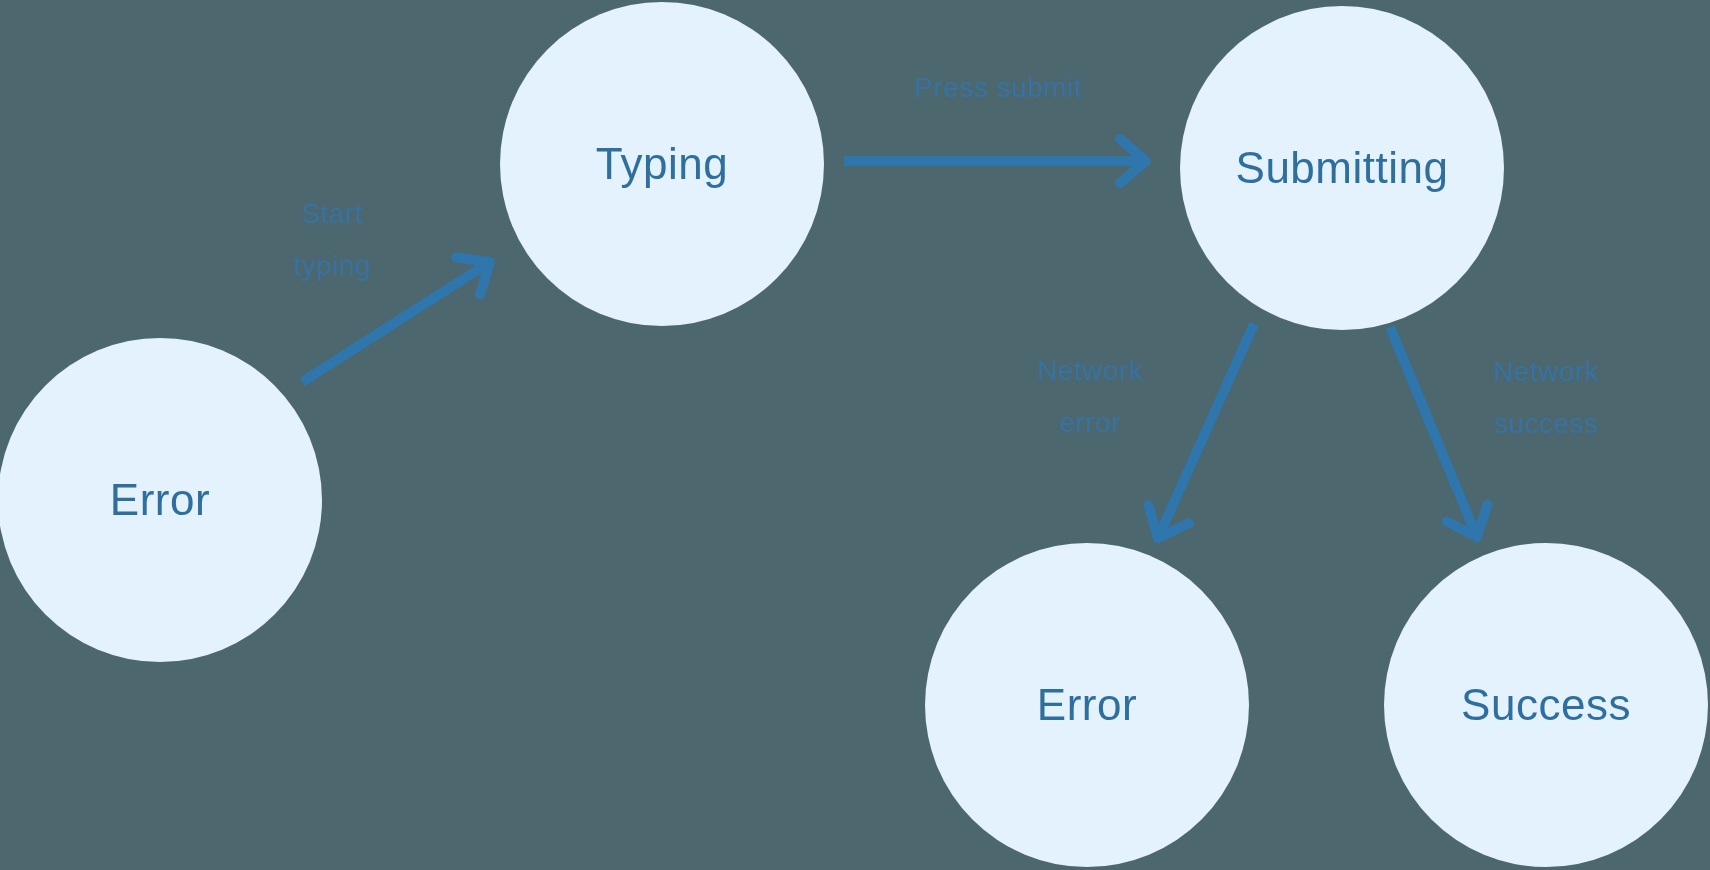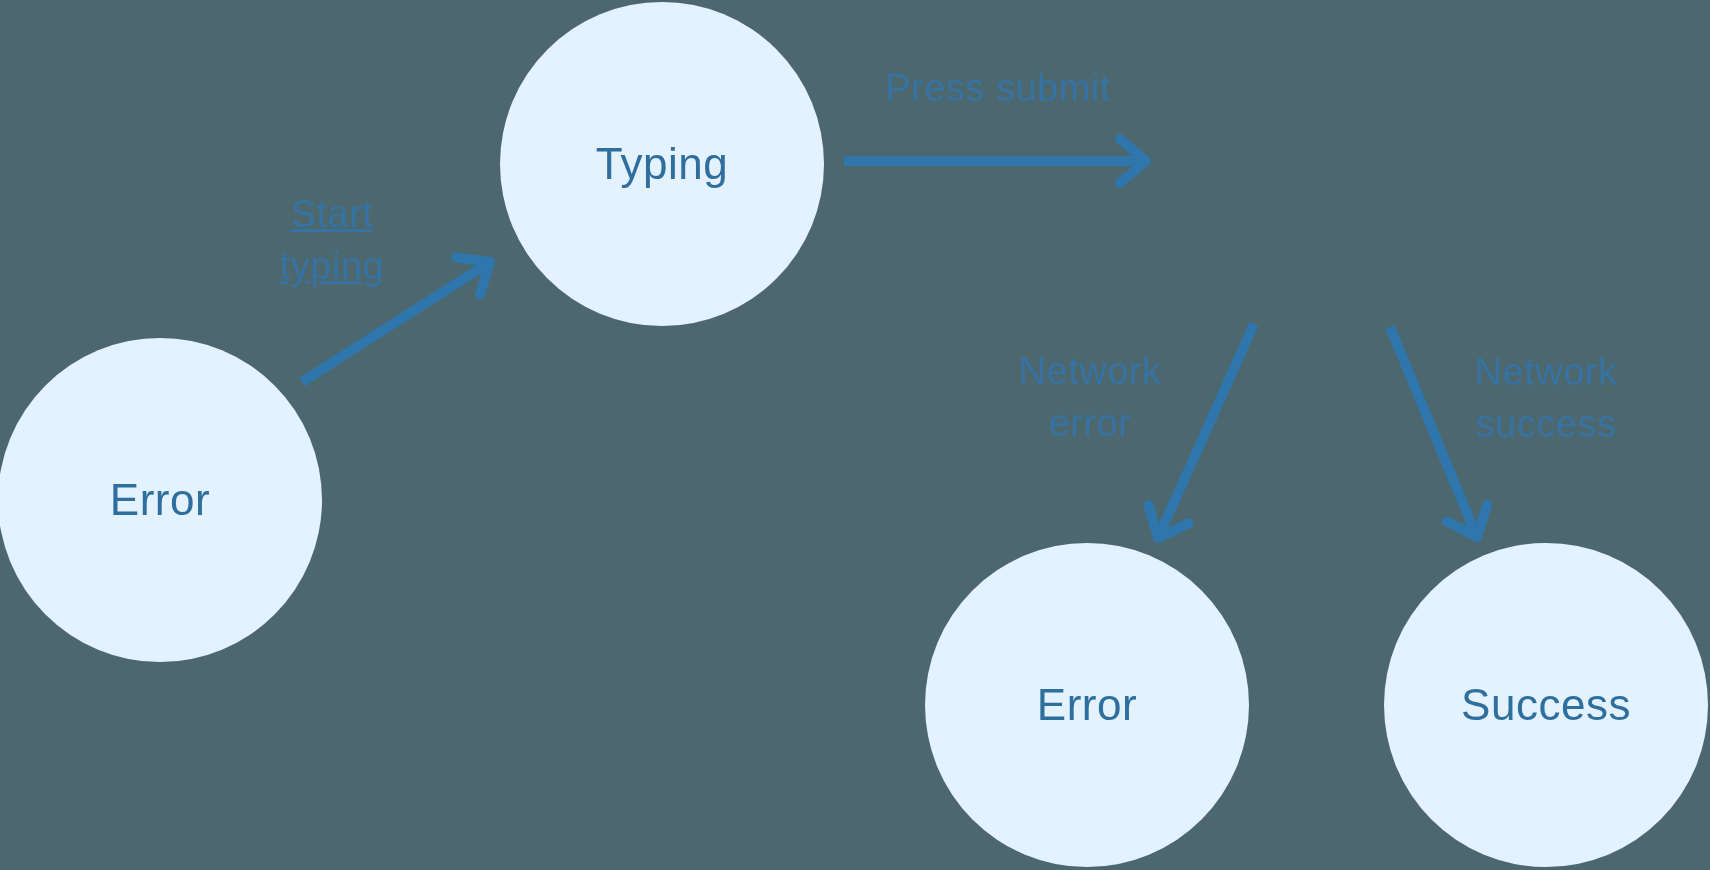--- a/index.html
+++ b/index.html
@@ -43,28 +43,28 @@
   .node-empty      { left: -2px;   top: 338px; }
   .node-typing     { left: 500px;  top: 2px;   }
   .node-submitting { left: 1180px; top: 6px;   }
   .node-error      { left: 925px;  top: 543px; }
   .node-success    { left: 1384px; top: 543px; }
 
   .edge-label {
     position: absolute;
     transform: translate(-50%, -50%);
     color: #3673A3;
-    font-size: 38px;
+    font-size: 28px;
     font-weight: 500;
     line-height: 52px;
     letter-spacing: 0.5px;
     text-align: center;
     white-space: nowrap;
   }
-  .edge-label-start-typing    { left: 332px;  top: 240px; text-decoration: underline; }
+  .edge-label-start-typing    { left: 332px;  top: 240px; }
   .edge-label-press-submit    { left: 998px;  top: 88px;  }
   .edge-label-network-error   { left: 1090px; top: 397px; }
   .edge-label-network-success { left: 1546px; top: 398px; }
 </style>
 </head>
 <body>
 
 <div class="canvas">
 
   <svg class="edges-layer" width="1710" height="870" viewBox="0 0 1710 870" xmlns="http://www.w3.org/2000/svg">
@@ -80,20 +80,23 @@
   </svg>
 
   <div class="node node-empty">
     <span class="node-label">Error</span>
   </div>
 
   <div class="node node-typing">
     <span class="node-label">Typing</span>
   </div>
 
+  <div class="node node-submitting">
+    <span class="node-label">Submitting</span>
+  </div>
 
   <div class="node node-error">
     <span class="node-label">Error</span>
   </div>
 
   <div class="node node-success">
     <span class="node-label">Success</span>
   </div>
 
   <div class="edge-label edge-label-start-typing">

